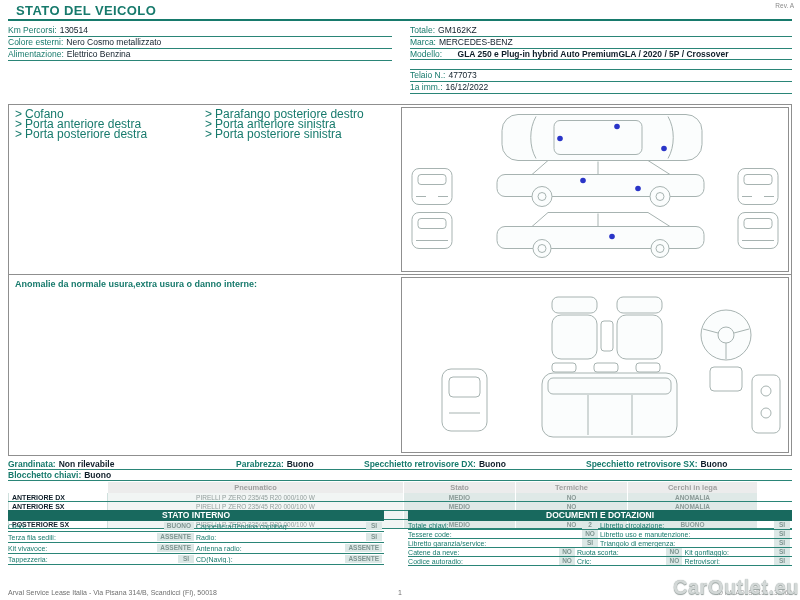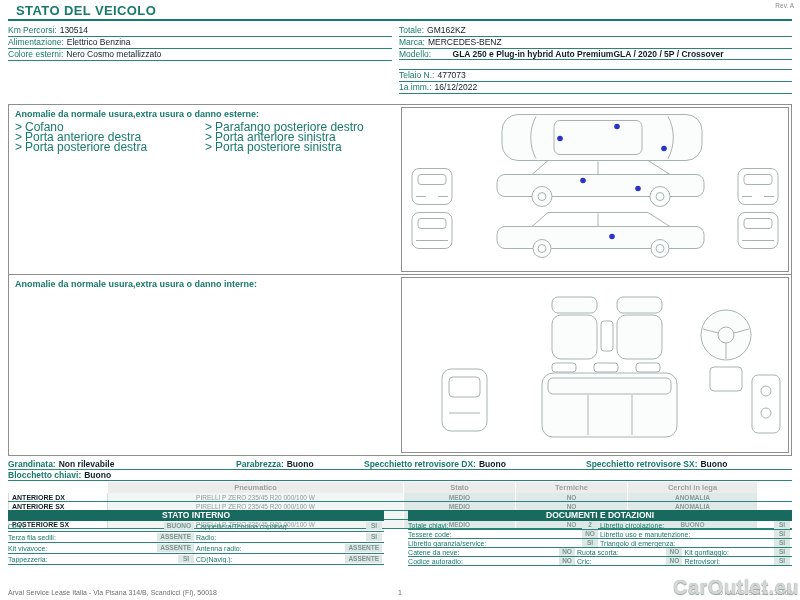--- a/index.html
+++ b/index.html
@@ -1,28 +1,28 @@
 <!DOCTYPE html>
 <html><head>
 <meta charset="utf-8">
 <style>
   *{margin:0;padding:0;box-sizing:border-box}
   html,body{width:800px;height:600px}
   body{font-family:"Liberation Sans",sans-serif;background:#fff;position:relative;overflow:hidden;color:#1c2b36}
   .title{position:absolute;left:16px;top:3px;font-size:13px;font-weight:bold;color:#177a6c;letter-spacing:.4px}
   .rev{position:absolute;right:6px;top:2px;font-size:6.5px;color:#8a8a8a}
   .rule-title{position:absolute;left:8px;right:8px;top:19px;border-top:2px solid #177a6c}
-  .info{position:absolute;left:8px;top:25px;right:8px;display:flex;gap:7px}
+  .info{position:absolute;left:8px;top:25px;right:8px;display:flex;gap:18px}
   .col-l{width:384px}.col-r{flex:1}
   .irow{display:flex;font-size:8.5px;line-height:11px;height:12px;border-bottom:1px solid #2a8577;white-space:nowrap;overflow:hidden}
   .irow .lbl{color:#177a6c;margin-right:3px}
   .irow .val{font-weight:normal;color:#101f2a}
   .irow-modello{display:block;height:21px;border-bottom:none;white-space:normal;line-height:10px;font-size:8.5px;
     background:repeating-linear-gradient(to bottom,transparent 0,transparent 9.5px,#2a8577 9.5px,#2a8577 10.5px)}
-  .irow-modello .lbl{color:#177a6c;margin-right:19px}
+  .irow-modello .lbl{color:#177a6c;margin-right:13px}
   .irow-modello .val{font-weight:bold;color:#101f2a;display:inline-block;max-width:292px;vertical-align:top}
   .main{position:absolute;left:8px;top:104px;width:784px;height:352px;border:1px solid #8f8f8f}
   .mrow{display:flex;height:170px;border-bottom:1px solid #8f8f8f}
   .mrow2{display:flex;height:180px}
   .mleft{flex:1;padding:4px 6px;overflow:hidden}
   .mright{width:392px;padding:2px}
   .diagbox{border:1px solid #8f8f8f;width:100%;height:100%;background:#fff}
   .an-title{font-size:9px;font-weight:bold;color:#177a6c;margin-bottom:3px}
   .an-cols{display:flex;font-size:12px;color:#177a6c}
   .an-col1{width:190px}
@@ -70,26 +70,26 @@
 <div class="rev">Rev. A</div>
 <div class="rule-title"></div>
 
 <div class="info">
   <div class="col-l">
     <div class="irow">
       <span class="lbl">Km Percorsi:</span>
       <span class="val">130514</span>
     </div>
     <div class="irow">
+      <span class="lbl">Colore esterni:</span>
+      <span class="val">Nero Cosmo metallizzato</span>
+    </div>
+    <div class="irow">
       <span class="lbl">Alimentazione:</span>
       <span class="val">Elettrico Benzina</span>
-    </div>
-    <div class="irow">
-      <span class="lbl">Colore esterni:</span>
-      <span class="val">Nero Cosmo metallizzato</span>
     </div>
   </div>
   <div class="col-r">
     <div class="irow">
       <span class="lbl">Totale:</span>
       <span class="val">GM162KZ</span>
     </div>
     <div class="irow">
       <span class="lbl">Marca:</span>
       <span class="val">MERCEDES-BENZ</span>
@@ -105,21 +105,20 @@
     <div class="irow">
       <span class="lbl">1a imm.:</span>
       <span class="val">16/12/2022</span>
     </div>
   </div>
 </div>
 
 <div class="main">
   <div class="mrow">
     <div class="mleft">
-      <div class="an-title">Anomalie da normale usura,extra usura o danno esterne:</div>
       <div class="an-cols">
         <div class="an-col1">
           <div class="an-item"><span class="b">&gt;</span><span>Cofano</span></div>
           <div class="an-item"><span class="b">&gt;</span><span>Porta anteriore destra</span></div>
           <div class="an-item"><span class="b">&gt;</span><span>Porta posteriore destra</span></div>
         </div>
         <div class="an-col2">
           <div class="an-item"><span class="b">&gt;</span><span>Parafango posteriore destro</span></div>
           <div class="an-item"><span class="b">&gt;</span><span>Porta anteriore sinistra</span></div>
           <div class="an-item"><span class="b">&gt;</span><span>Porta posteriore sinistra</span></div>

